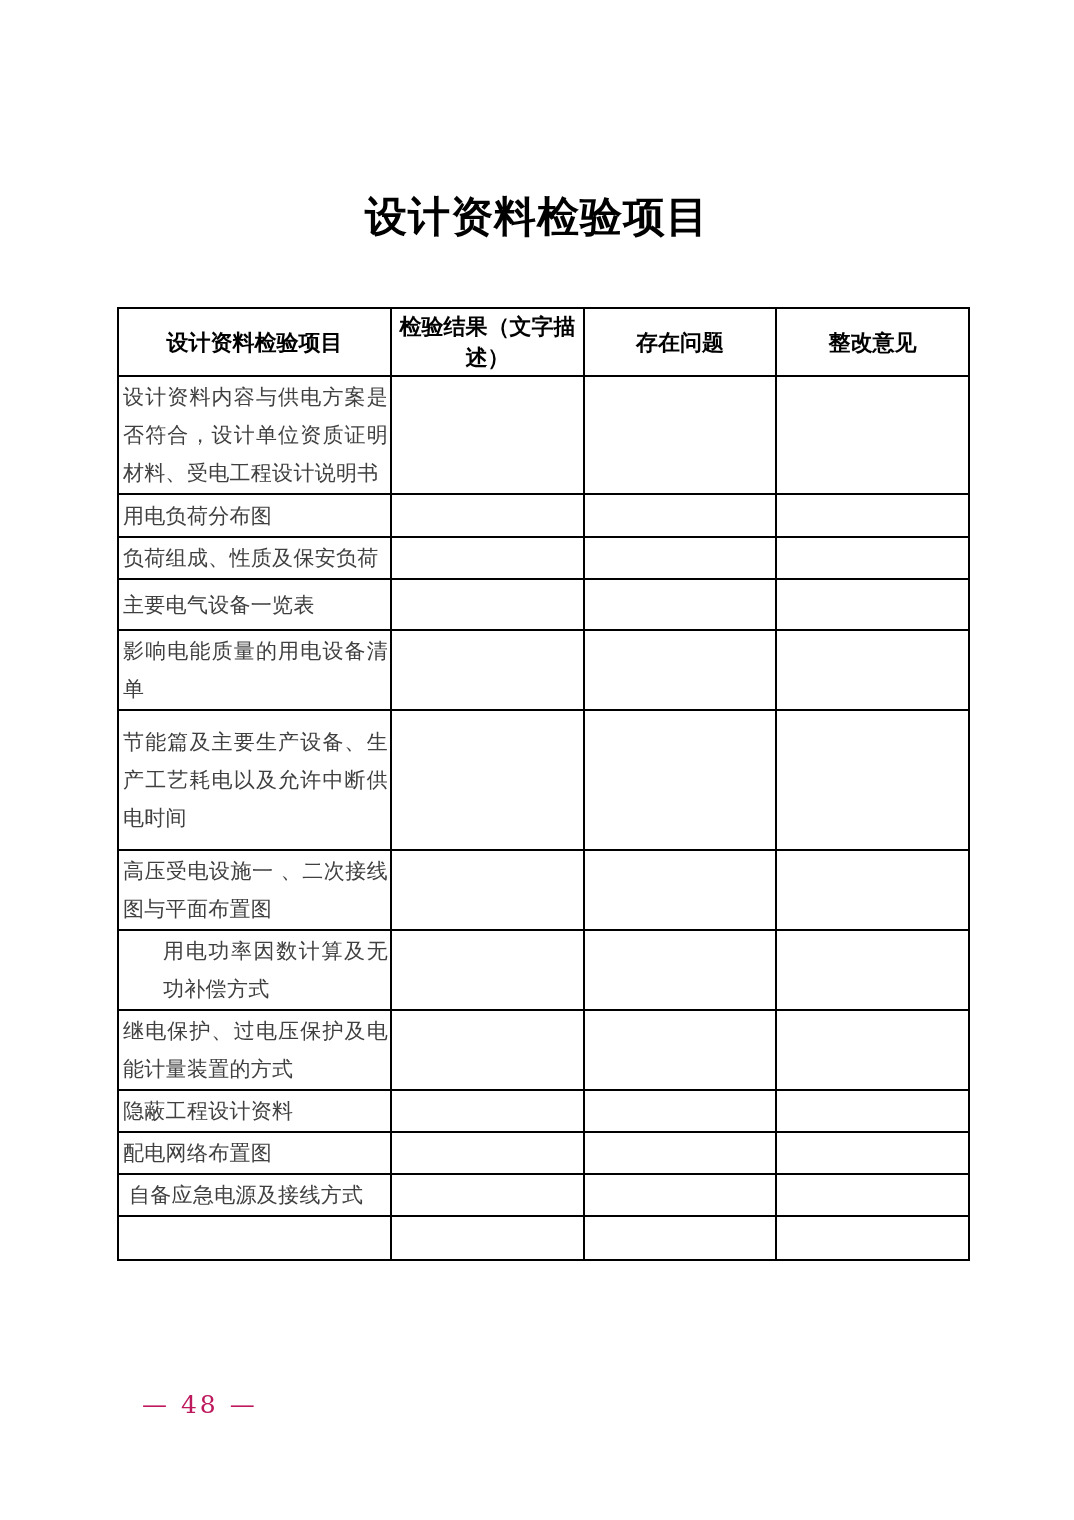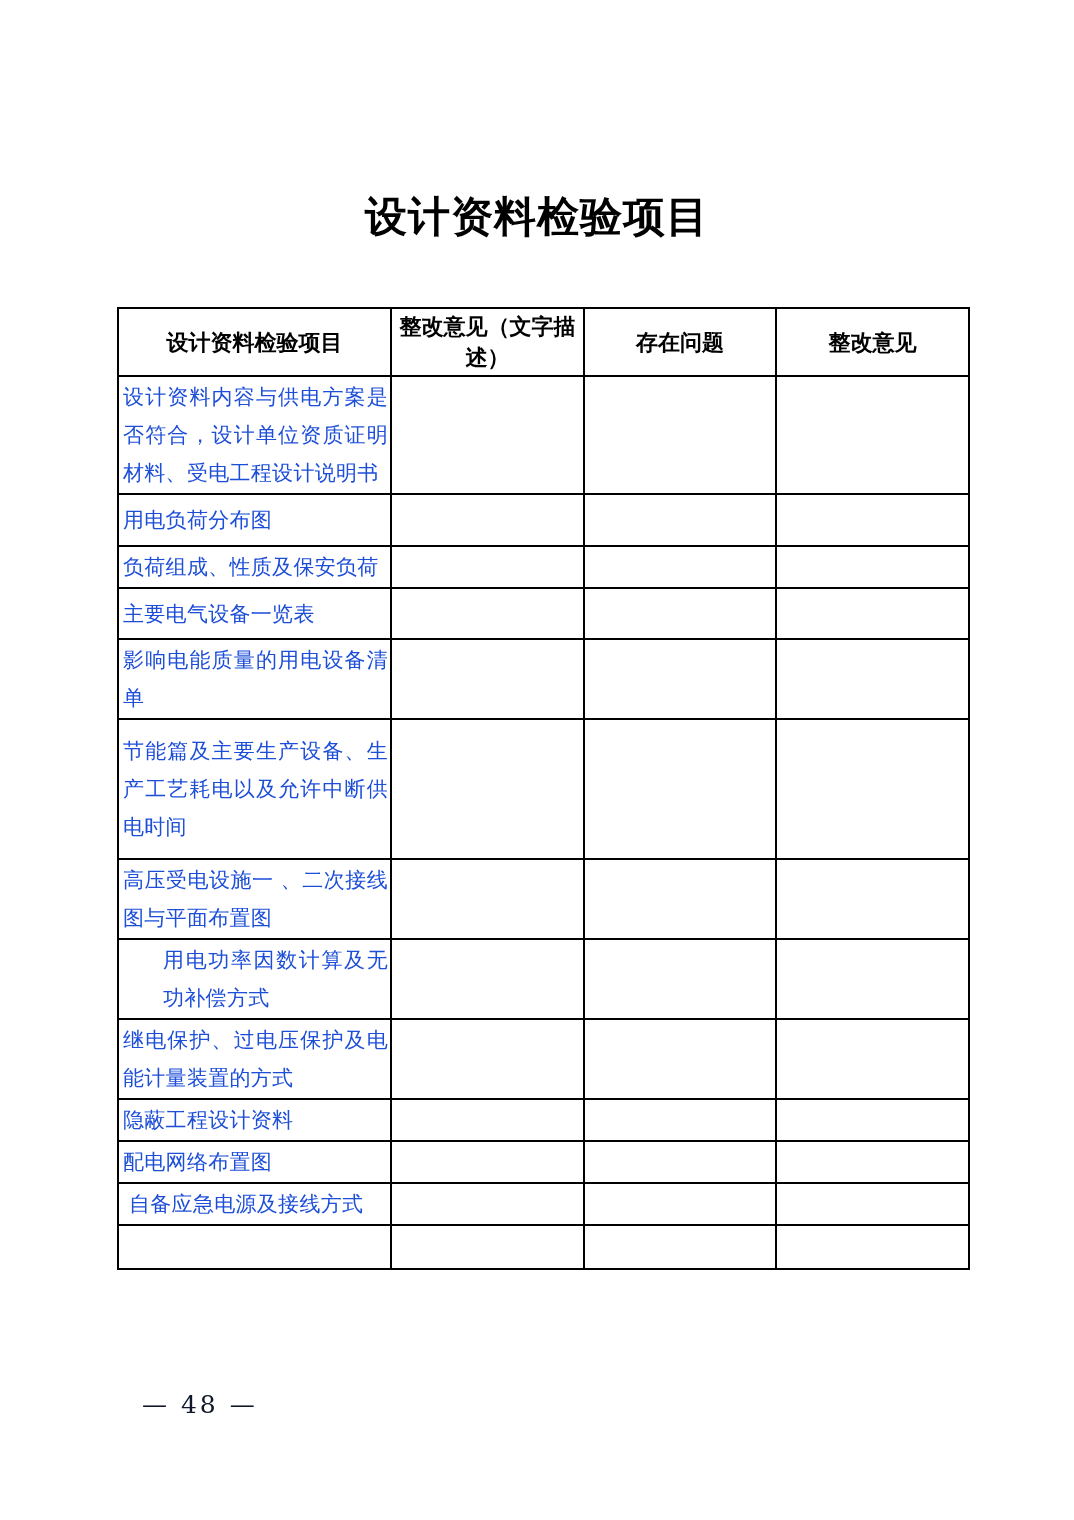--- a/index.html
+++ b/index.html
@@ -55,62 +55,62 @@
     color: #000000;
   }
   .check-table td {
     font-family: "DejaVu Serif", serif;
     font-size: 21px;
     line-height: 38px;
     letter-spacing: 0.3px;
     vertical-align: middle;
     text-align: justify;
     padding: 1px 2px 1px 4px;
-    color: #1d4ed8;
+    color: #404040;
   }
   
   .check-table tbody tr:nth-child(1)  td { height: 112px; }
-  .check-table tbody tr:nth-child(2)  td { height: 52px; }
+  .check-table tbody tr:nth-child(2)  td { height: 43px; }
   .check-table tbody tr:nth-child(3)  td { height: 41px; }
   .check-table tbody tr:nth-child(4)  td { height: 51px; }
   .check-table tbody tr:nth-child(5)  td { height: 70px; }
   .check-table tbody tr:nth-child(6)  td { height: 140px; }
   .check-table tbody tr:nth-child(7)  td { height: 76px; }
   .check-table tbody tr:nth-child(8)  td { height: 77px; padding-left: 44px; }
   .check-table tbody tr:nth-child(9)  td { height: 78px; }
   .check-table tbody tr:nth-child(10) td { height: 40px; }
   .check-table tbody tr:nth-child(11) td { height: 41px; margin-top: 30px; }
   .check-table tbody tr:nth-child(12) td { height: 38px; padding-left: 10px; }
   .check-table tbody tr:nth-child(13) td { height: 44px; }
   .page-number {
     position: absolute;
     left: 142px;
     top: 1390px;
     font-family: "DejaVu Serif", serif;
     font-size: 25px;
     letter-spacing: 3px;
-    color: #0f172a;
+    color: #be185d;
   }
 </style>
 </head>
 <body>
 
 <div class="page-title">设计资料检验项目</div>
 
 <table class="check-table">
   <colgroup>
     <col class="c1">
     <col class="c2">
     <col class="c3">
     <col class="c4">
   </colgroup>
   <thead>
     <tr>
       <th>设计资料检验项目</th>
-      <th>整改意见（文字描述）</th>
+      <th>检验结果（文字描述）</th>
       <th>存在问题</th>
       <th>整改意见</th>
     </tr>
   </thead>
   <tbody>
       <tr>
         <td>设计资料内容与供电方案是否符合，设计单位资质证明材料、受电工程设计说明书</td>
         <td></td>
         <td></td>
         <td></td>

